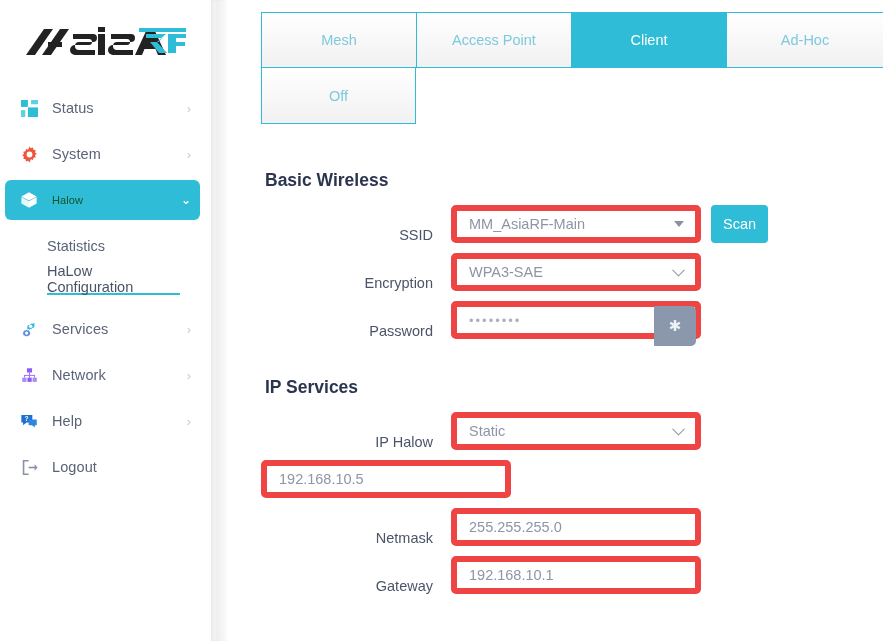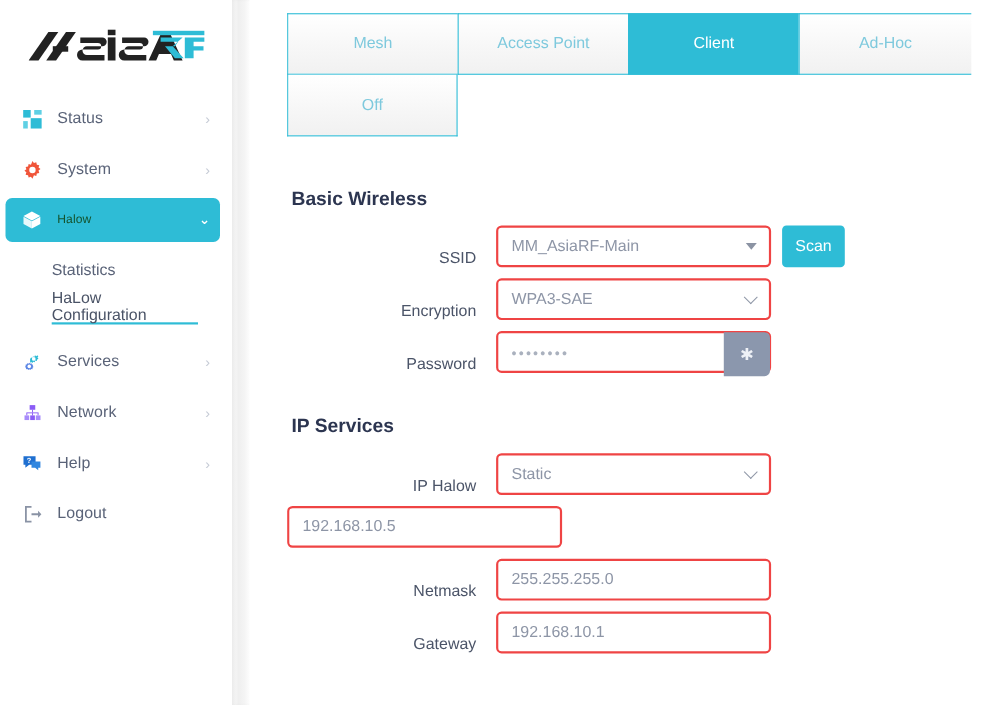--- a/index.html
+++ b/index.html
@@ -136,21 +136,21 @@
   .row-label {
     width: 190px;
     text-align: right;
     padding-right: 18px;
     font-size: 14.5px;
     color: #4b5468;
   }
   .field {
     position: relative;
     width: 250px; height: 38px;
-    border: 2px solid #ef4444;
+    border: 6px solid #ef4444;
     border-radius: 5px;
     background: #ffffff;
     display: flex; align-items: center;
     padding: 0 12px;
     font-size: 14.5px;
     color: #8d95a6;
     cursor: text;
   }
   .field.select { cursor: pointer; }
   .caret-chevron {

